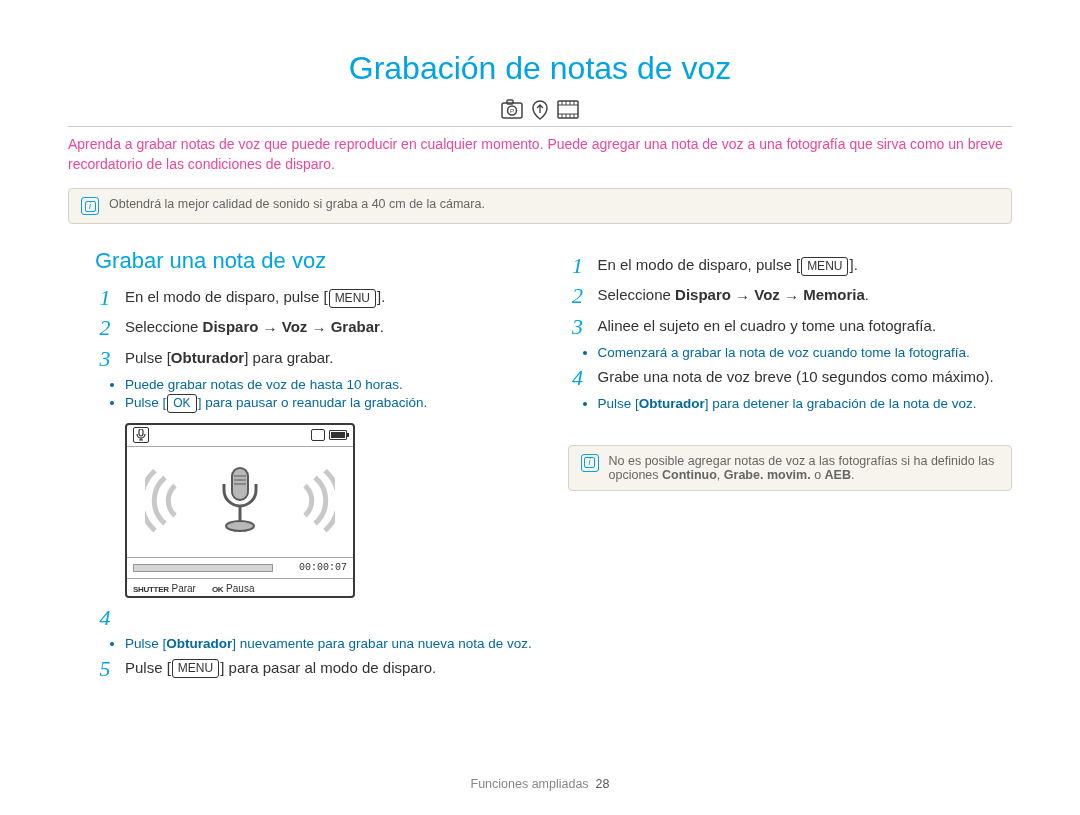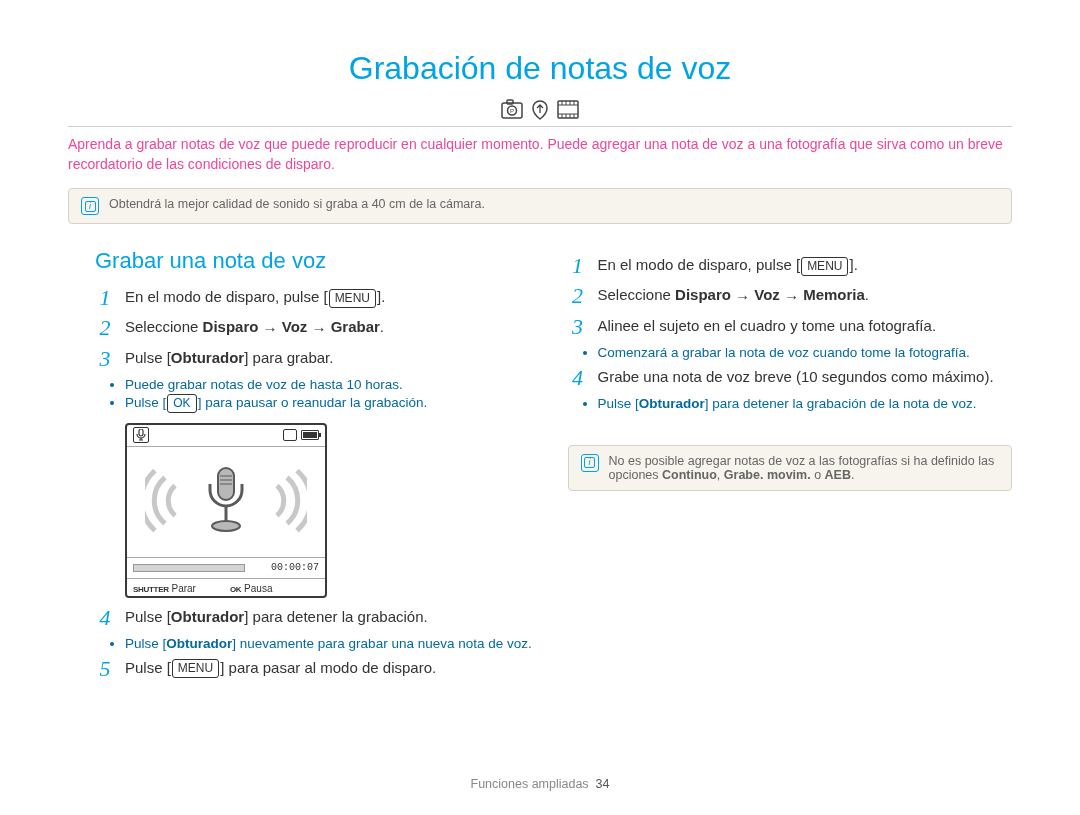--- a/index.html
+++ b/index.html
@@ -70,21 +70,21 @@
     padding: 0 5px; font-weight: 400; font-size: 12px; line-height: 17px;
     vertical-align: middle; font-family: Arial, sans-serif;
     margin: 0 1px;
   }
   .subbullets { margin: 4px 0 6px 30px; padding: 0; list-style: disc; color: #0369a1; font-size: 13.5px; }
   .subbullets li { margin: 2px 0; }
   .subbullets b { font-weight: 700; }
 
   
   .lcd {
-    width: 202px; height: 175px; border: 2px solid #3a3a3a;
+    width: 230px; height: 175px; border: 2px solid #3a3a3a;
     border-radius: 4px; margin: 10px 0 8px 30px; background: #fff;
     position: relative; overflow: hidden;
   }
   .lcd-top {
     height: 22px; border-bottom: 1px solid #aaa; display: flex;
     align-items: center; justify-content: space-between;
     padding: 0 6px;
   }
   .mic-small {
     width: 16px; height: 16px; border: 1.5px solid #333; border-radius: 2px;
@@ -113,21 +113,21 @@
     padding: 0 6px; font-size: 10px; font-family: "Courier New", monospace; color: #333;
     position: relative;
   }
   .lcd-timeline::before {
     content:''; position:absolute; left:6px; right:80px; top:50%;
     height:6px; transform:translateY(-50%); background:#d4d4d4;
     border:1px solid #999;
   }
   .lcd-bottom {
     height: 19px; display: flex; align-items: center;
-    font-size: 10px; color: #333; gap: 34px; padding: 0 6px;
+    font-size: 10px; color: #333; gap: 16px; padding: 0 6px;
   }
   .klabel { font-weight: 700; font-size: 8px; letter-spacing: -0.3px; }
   .footer {
     position: absolute; bottom: 24px; left: 0; right: 0;
     text-align: center; color: #888; font-size: 12.5px;
   }
   .footer-num { color: #555; }
   .mode-icon { width: 22px; height: 21px; display:inline-flex; align-items:center; justify-content:center; }
 </style>
 </head>
@@ -262,23 +262,20 @@
         <span>00:00:07</span>
       </div>
       <div class="lcd-bottom">
         <span><span class="klabel">SHUTTER</span> <span>Parar</span></span>
         <span><span class="klabel">OK</span> <span>Pausa</span></span>
       </div>
     </div>
 
     <div class="step">
       <span class="step-num">4</span>
-      <span class="step-text">
-        <span>Pulse [</span><b>Obturador</b><span>] para detener la grabación.</span>
-      </span>
     </div>
     <ul class="subbullets">
       <li>
         <span>Pulse [</span><b>Obturador</b><span>] nuevamente para grabar una nueva nota de voz.</span>
       </li>
     </ul>
 
     <div class="step">
       <span class="step-num">5</span>
       <span class="step-text">
@@ -327,14 +324,14 @@
           <span class="note-icon-inner">i</span>
         </span>
       <span>
         <span>No es posible agregar notas de voz a las fotografías si ha definido las opciones </span><b>Continuo</b><span>, </span><b>Grabe. movim.</b><span> o </span><b>AEB</b><span>.</span>
       </span>
     </div>
   </div>
 </div>
 
 <div class="footer">
-  <span>Funciones ampliadas</span>&nbsp;&nbsp;<span class="footer-num">34</span>
+  <span>Funciones ampliadas</span>&nbsp;&nbsp;<span class="footer-num">28</span>
 </div>
 
 </body></html>

